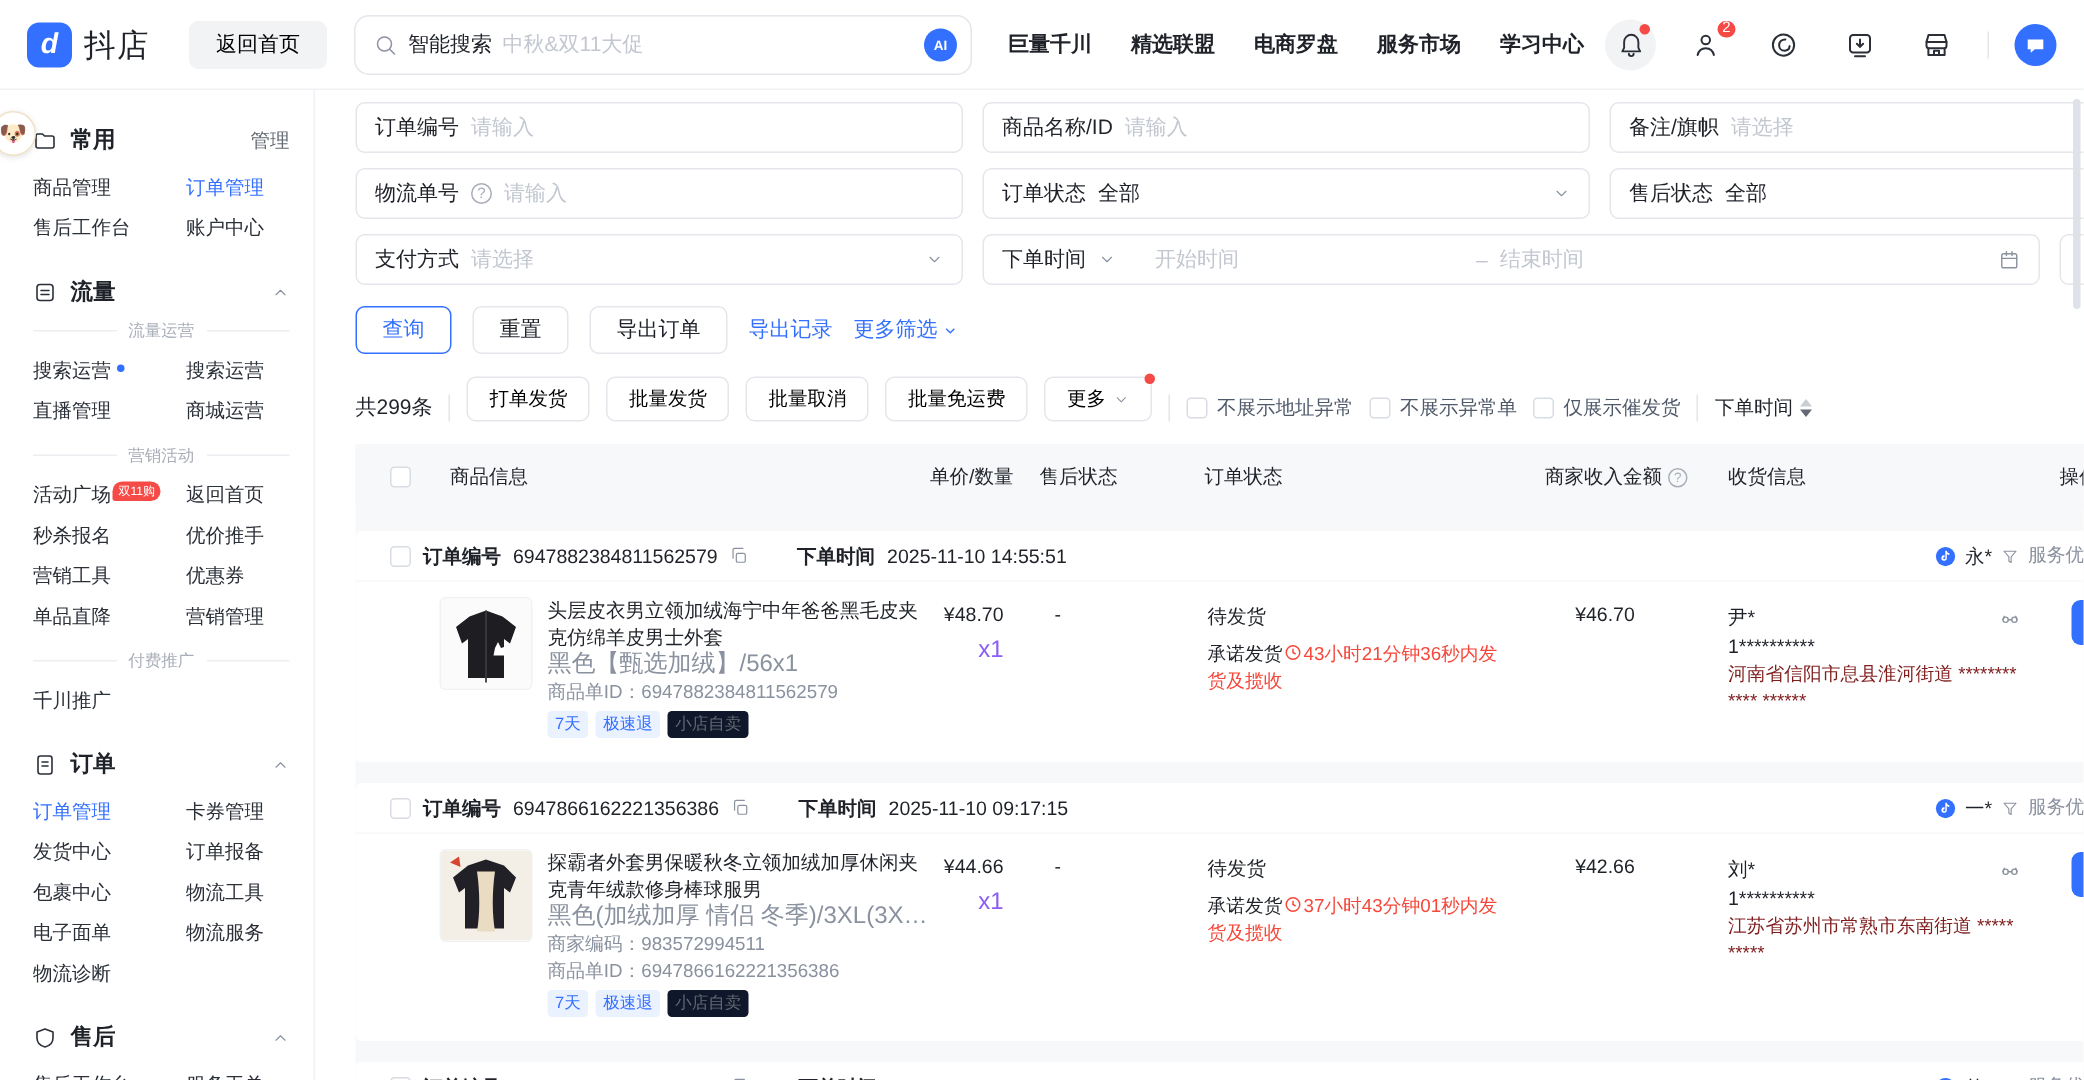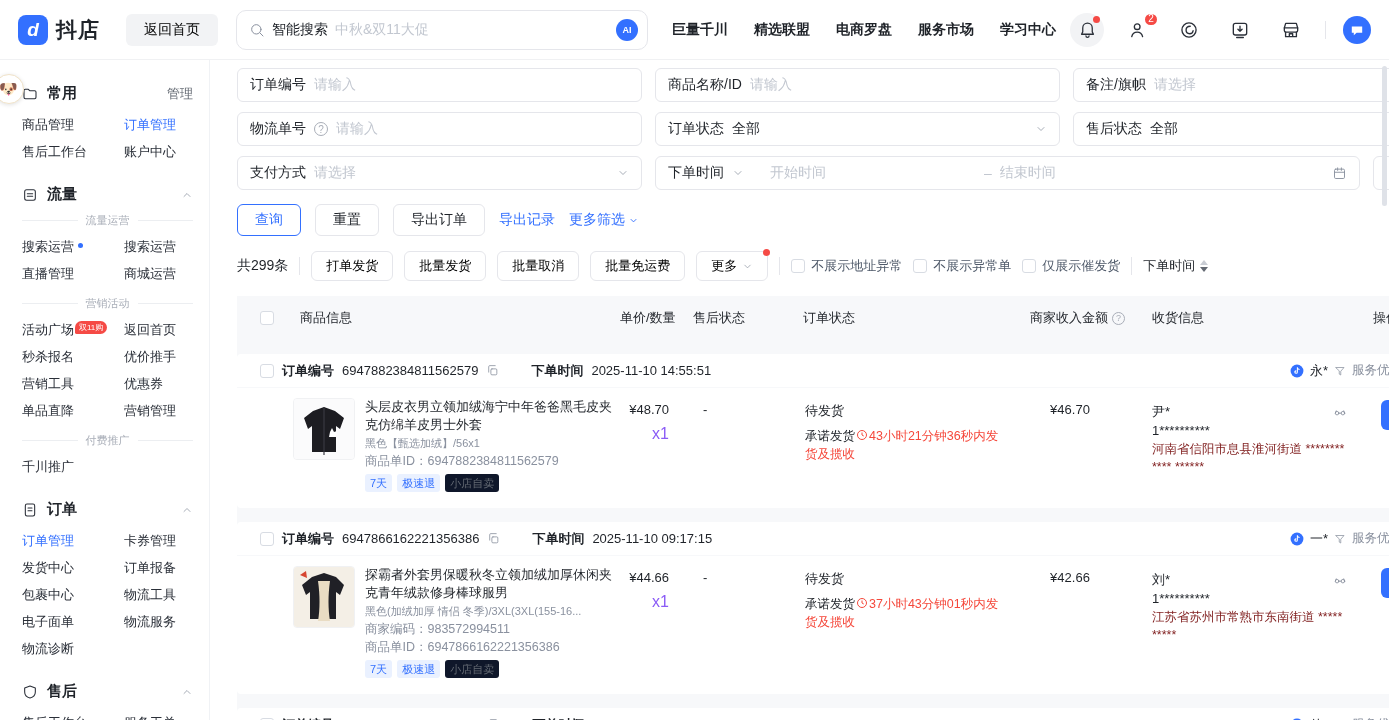--- a/index.html
+++ b/index.html
@@ -6,21 +6,21 @@
   html,body{width:1389px;height:720px;overflow:hidden;background:#fff;
     font-family:"Liberation Sans","DejaVu Sans",sans-serif;color:#1f2329}
   svg{display:block}
 
   
   .topbar{position:absolute;top:0;left:0;width:1389px;height:60px;background:#fff;
     border-bottom:1px solid #f0f1f3;display:flex;align-items:center;padding:0 18px;z-index:30}
   .logo{display:flex;align-items:center;gap:8px;margin-right:26px;cursor:pointer}
   .logo-mark{width:30px;height:30px;border-radius:8px;background:#3370ff;color:#fff;
     display:flex;align-items:center;justify-content:center;font-size:19px;font-weight:700;font-style:italic}
-  .logo-text{font-size:21px;font-weight:700;letter-spacing:1px}
+  .logo-text{font-size:21px;font-weight:400;letter-spacing:1px}
   .back-btn{height:32px;padding:0 18px;background:#f2f3f5;border:none;border-radius:6px;
     font-size:14px;color:#000000;margin-right:18px;cursor:pointer;font-family:inherit}
   .searchbox{width:412px;height:40px;border:1px solid #e5e6eb;border-radius:10px;display:flex;
     align-items:center;padding:0 9px 0 12px;gap:7px;cursor:text;background:#fff}
   .s-label{font-size:14px;color:#1f2329;white-space:nowrap}
   .s-ph{font-size:14px;color:#c2c7d0;flex:1;white-space:nowrap;overflow:hidden}
   .ai-badge{width:22px;height:22px;border-radius:50%;background:#3370ff;color:#fff;font-size:9px;
     font-weight:700;display:flex;align-items:center;justify-content:center;flex:none}
   .topnav{display:flex;gap:26px;margin-left:24px;font-size:14px;font-weight:600;white-space:nowrap}
   .topnav span{cursor:pointer}
@@ -68,21 +68,21 @@
   .qmark{width:14px;height:14px;border:1px solid #a9aeb8;border-radius:50%;color:#a9aeb8;
     font-size:10px;display:flex;align-items:center;justify-content:center;flex:none}
   .qmark::before{content:"?"}
   .qmark.sm{width:13px;height:13px;font-size:9px}
   .dash{color:#c2c7d0;font-size:14px}
   .btn-row{display:flex;align-items:center;gap:14px;margin:14px 0 0}
   .btn{height:32px;padding:0 17px;border-radius:6px;font-size:14px;background:#fff;
     border:1px solid #e5e6eb;color:#1f2329;display:flex;align-items:center;cursor:pointer;font-family:inherit}
   .btn.primary-o{border-color:#3370ff;color:#3370ff}
   .link{color:#3370ff;font-size:14px;display:flex;align-items:center;gap:3px;cursor:pointer}
-  .batch-row{display:flex;align-items:center;gap:11px;margin-top:15px}
+  .batch-row{display:flex;align-items:flex-end;gap:11px;margin-top:15px}
   .total{font-size:14px}
   .sbtn{height:30px;padding:0 14px;border:1px solid #e5e6eb;border-radius:6px;background:#fff;
     font-size:13px;display:flex;align-items:center;gap:5px;position:relative;cursor:pointer;font-family:inherit}
   .dot2{position:absolute;top:-3px;right:-3px;width:7px;height:7px;background:#f54a45;border-radius:50%}
   .chk{display:flex;align-items:center;gap:6px;font-size:13px;color:#4e5969;cursor:pointer}
   .cb{width:14px;height:14px;border:1px solid #d8dce3;border-radius:3px;background:#fff;flex:none;cursor:pointer}
   .sorter{display:flex;align-items:center;gap:5px;font-size:13px;cursor:pointer}
   .arrows{display:flex;flex-direction:column;gap:2px}
   .tri-up{width:0;height:0;border-left:4px solid transparent;border-right:4px solid transparent;border-bottom:5px solid #c9cdd4}
   .tri-dn{width:0;height:0;border-left:4px solid transparent;border-right:4px solid transparent;border-top:5px solid #646a73}
@@ -102,21 +102,21 @@
   .gval{color:#1f2329}
   .gspace{width:16px}
   .gright{position:absolute;left:1053px;display:flex;align-items:center;gap:6px;font-size:13px}
   .service-txt{color:#8a919f;font-size:12.5px}
   .grow{padding:10px 0 16px;align-items:start;font-size:13px}
   .c-prod{display:flex;gap:10px;margin-left:3px}
   .thumb{width:62px;height:62px;border-radius:4px;border:1px solid #f0f1f3;background:#fff;
     position:relative;overflow:hidden;flex:none;cursor:pointer}
   .p-info{flex:1;min-width:0}
   .p-title{font-size:13px;line-height:18px;cursor:pointer}
-  .p-spec{color:#8a919f;font-size:11px;line-height:18px;white-space:nowrap;overflow:hidden;text-overflow:ellipsis}
+  .p-spec{color:#8a919f;font-size:16px;line-height:18px;white-space:nowrap;overflow:hidden;text-overflow:ellipsis}
   .p-id{color:#8a919f;font-size:12.5px;line-height:18px;white-space:nowrap}
   .p-tags{display:flex;gap:5px;margin-top:4px}
   .tag-b{background:#eaf1ff;color:#3370ff;font-size:11px;line-height:18px;padding:0 5px;border-radius:3px}
   .tag-g{background:#0f172a;color:#646a73;font-size:11px;line-height:18px;padding:0 5px;border-radius:3px}
   .c-price{text-align:right;padding-right:24px;padding-top:4px}
   .qty{font-size:16px;color:#8b5cf6;margin-top:8px}
   .c-after{padding-left:10px;padding-top:4px}
   .c-status{padding-left:7px;padding-top:4px;padding-right:24px}
   .promise{margin-top:7px;font-size:12.5px;line-height:18px}
   .red{color:#f5483b}

